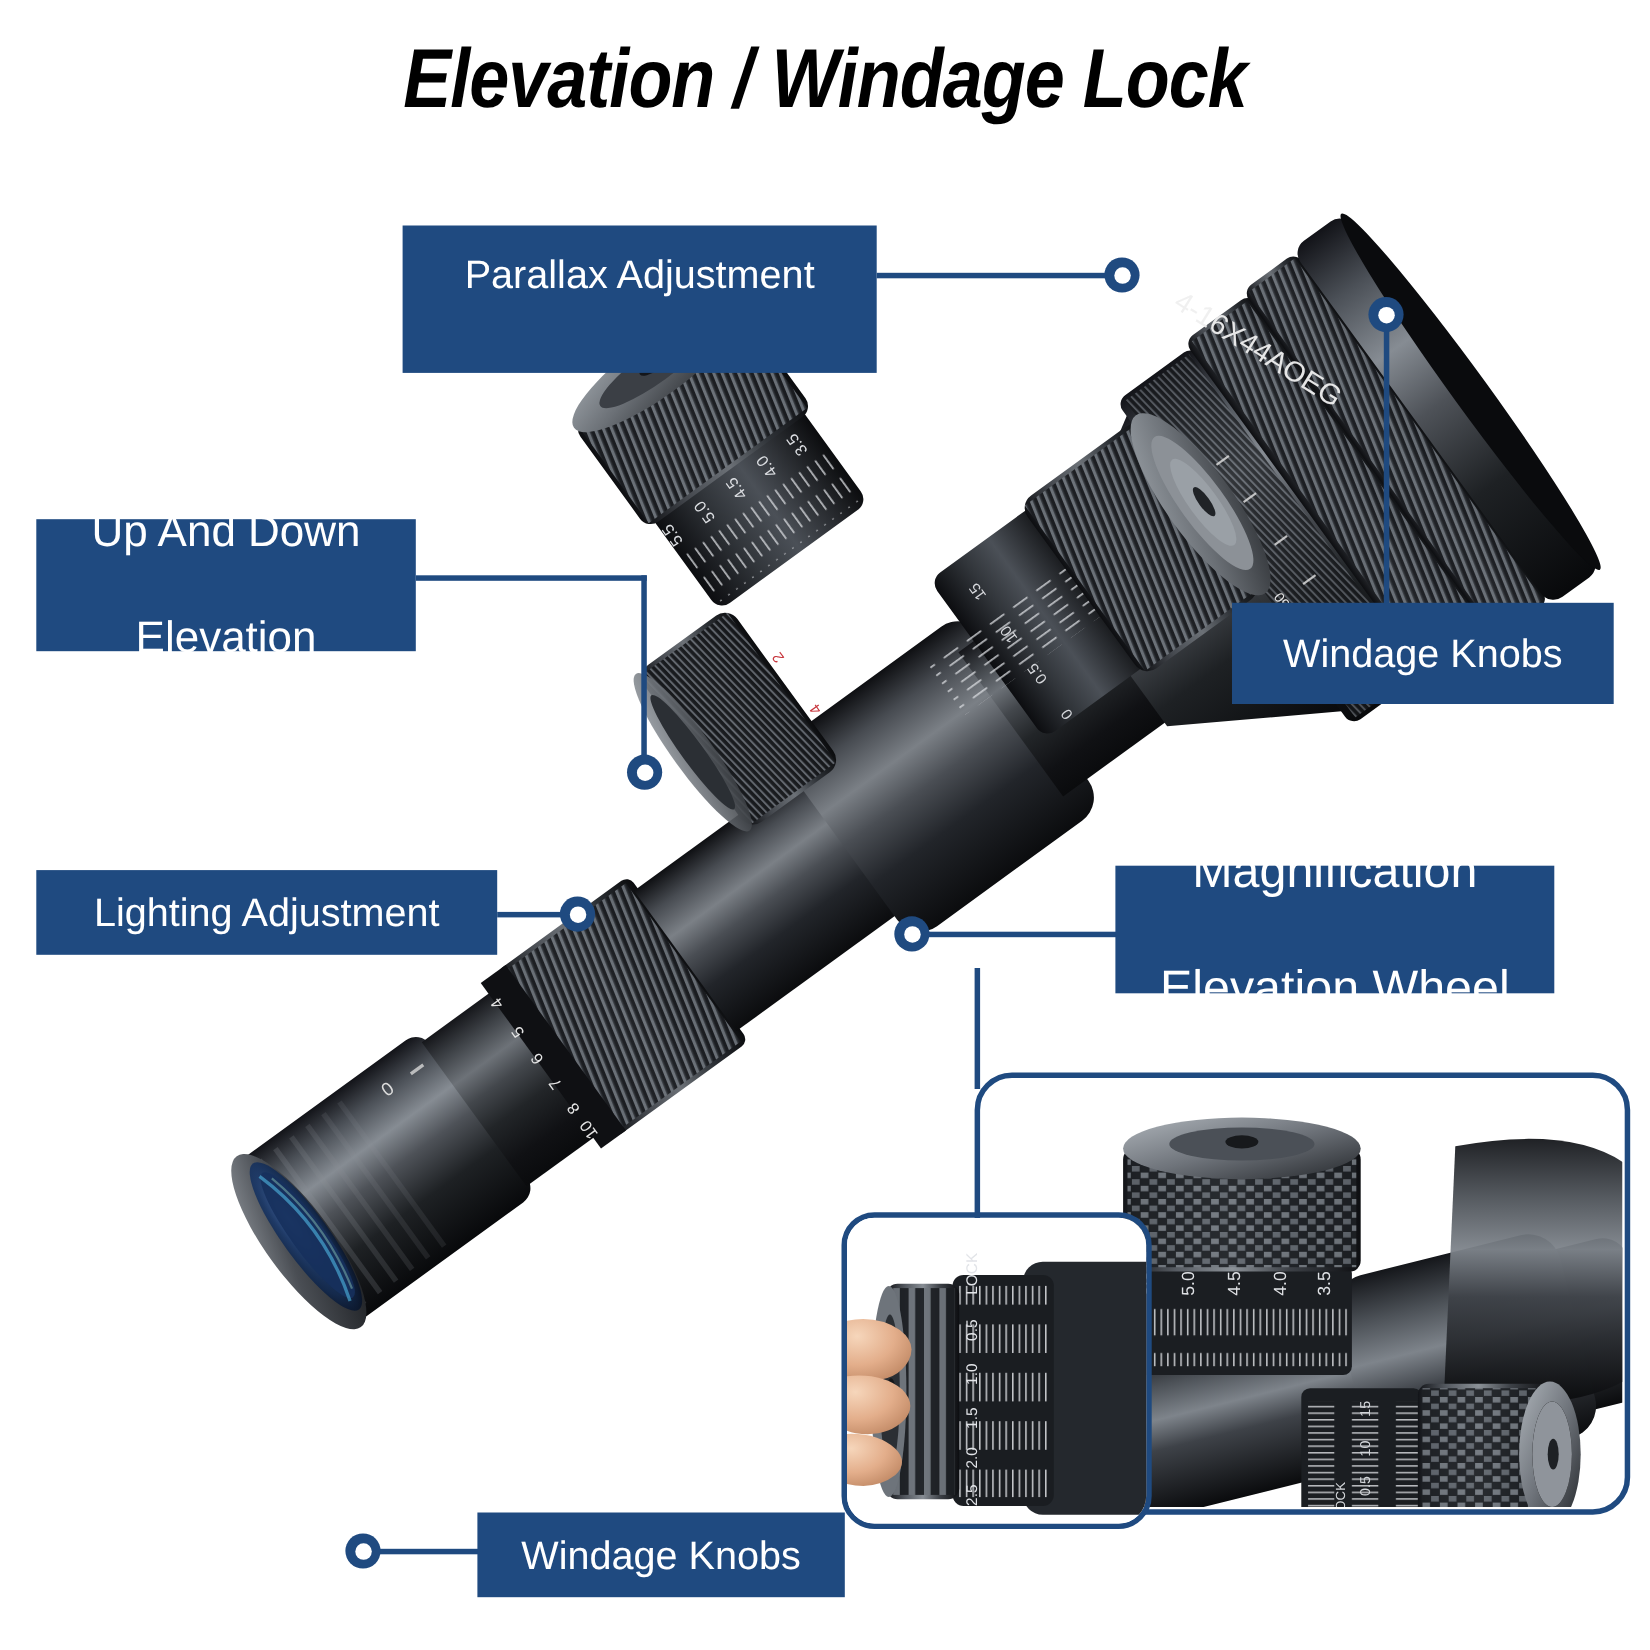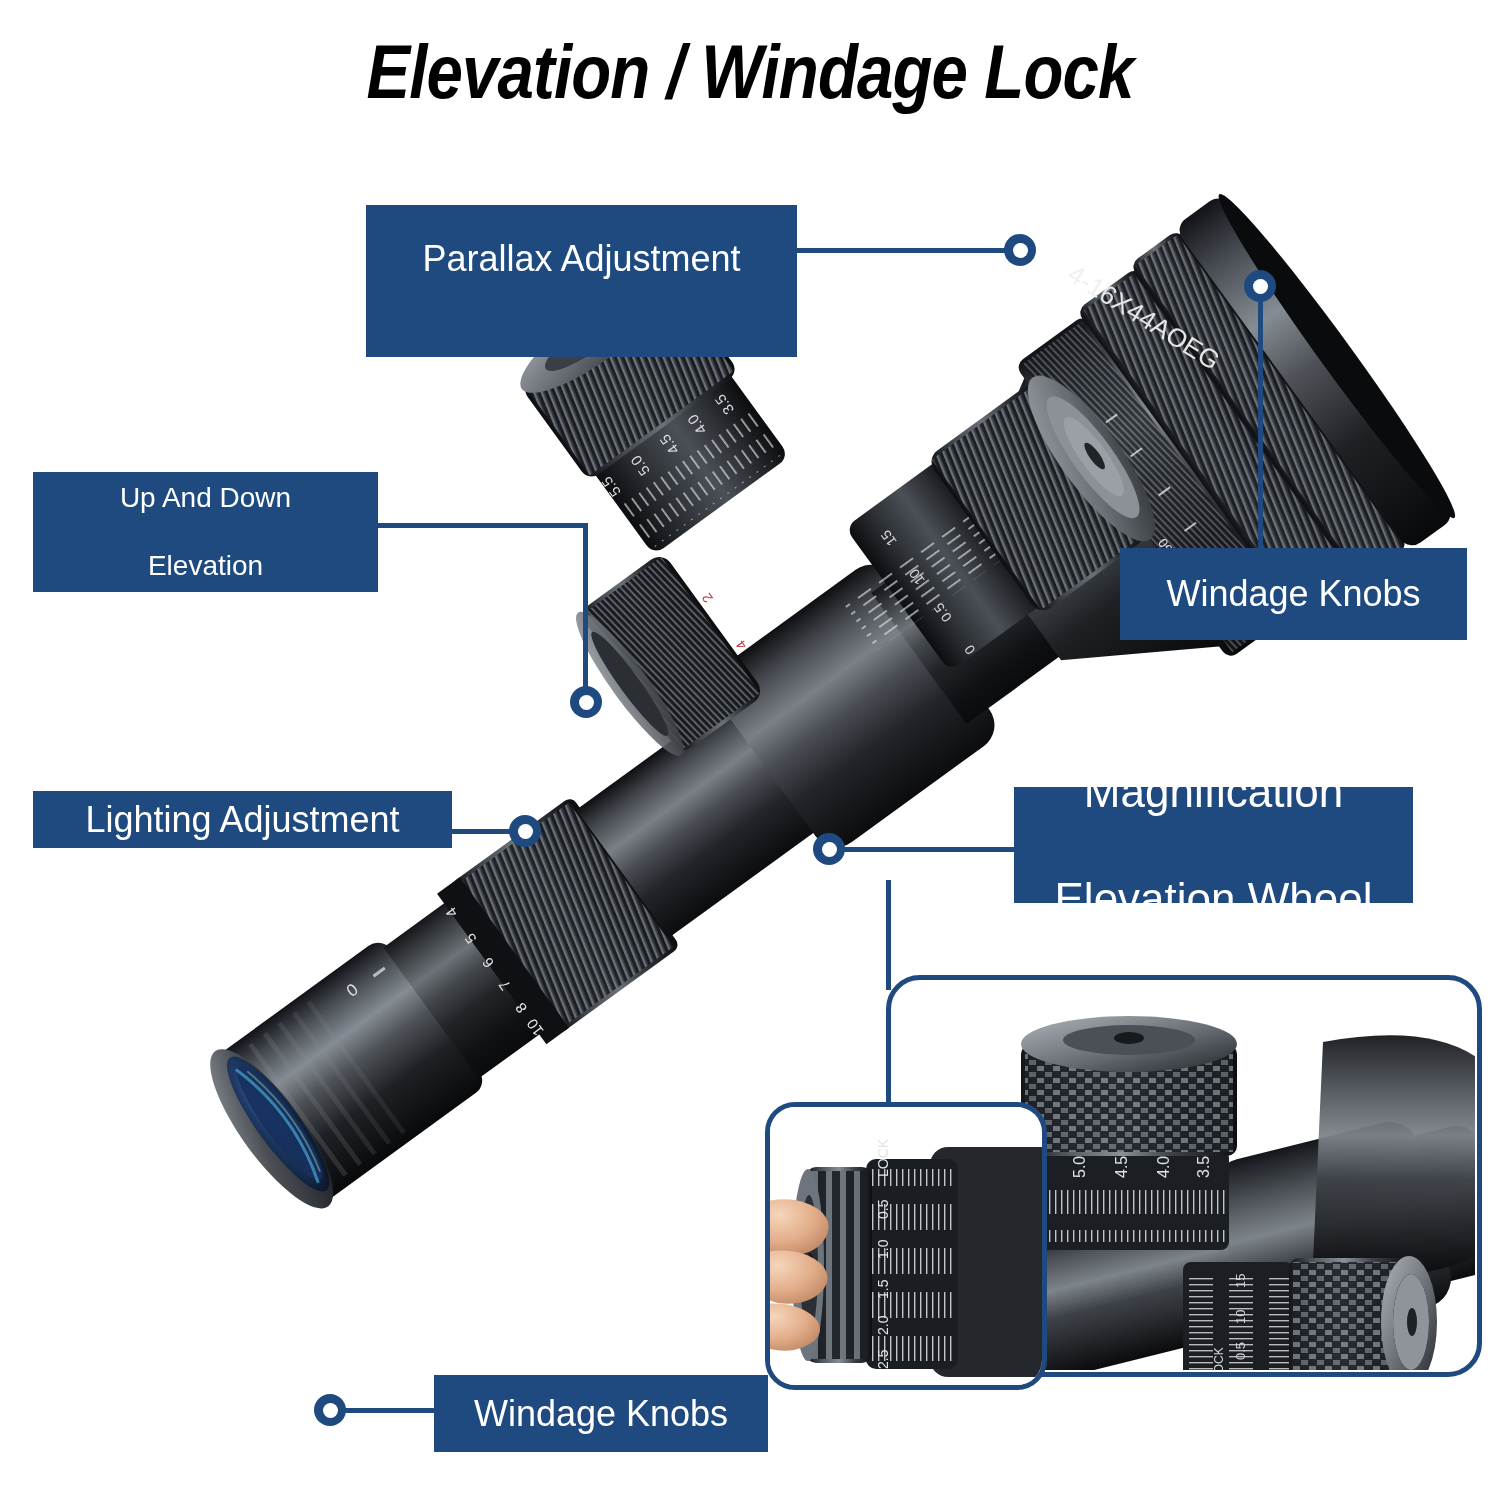--- a/index.html
+++ b/index.html
@@ -324,34 +324,34 @@
   </div>
   <div class="lead h" style="left: 836px; top: 847px; width: 180px; background: rgb(31, 74, 128);"></div>
 
   <div class="marker" style="left: 314px; top: 1394px; width: 32px; height: 32px; background: rgb(31, 74, 128);">
     <i style="width:15px;height:15px;"></i>
   </div>
   <div class="lead h" style="left: 336px; top: 1408px; width: 100px; background: rgb(31, 74, 128);"></div>
 
   <div class="lead v" style="left: 886px; top: 880px; height: 110px; background: rgb(31, 74, 128);"></div>
 
-  <div class="callout" style="left: 366px; top: 205px; width: 431px; height: 152px; font-size: 36px; background: rgb(31, 74, 128);">
+  <div class="callout" style="left: 366px; top: 205px; width: 431px; height: 134px; font-size: 36px; background: rgb(31, 74, 128);">
     <span>
       <span>Parallax Adjustment</span><br>
     </span>
   </div>
 
-  <div class="callout" style="left: 33px; top: 472px; width: 345px; height: 120px; font-size: 28px; background: rgb(31, 74, 128);">
+  <div class="callout" style="left: 33px; top: 472px; width: 345px; height: 120px; font-size: 40px; background: rgb(31, 74, 128);">
     <span>
       <span>Up And Down</span><br>
       <span>Elevation</span>
     </span>
   </div>
 
-  <div class="callout" style="left: 33px; top: 791px; width: 419px; height: 57px; font-size: 36px; background: rgb(31, 74, 128);">
+  <div class="callout" style="left: 33px; top: 791px; width: 419px; height: 77px; font-size: 36px; background: rgb(31, 74, 128);">
     <span>Lighting Adjustment</span>
   </div>
 
   <div class="callout" style="left: 1120px; top: 548px; width: 347px; height: 92px; font-size: 36px; background: rgb(31, 74, 128);">
     <span>Windage Knobs</span>
   </div>
 
   <div class="callout" style="left: 1014px; top: 787px; width: 399px; height: 116px; font-size: 44px; background: rgb(31, 74, 128);">
     <span>
       <span>Magnification</span><br>

